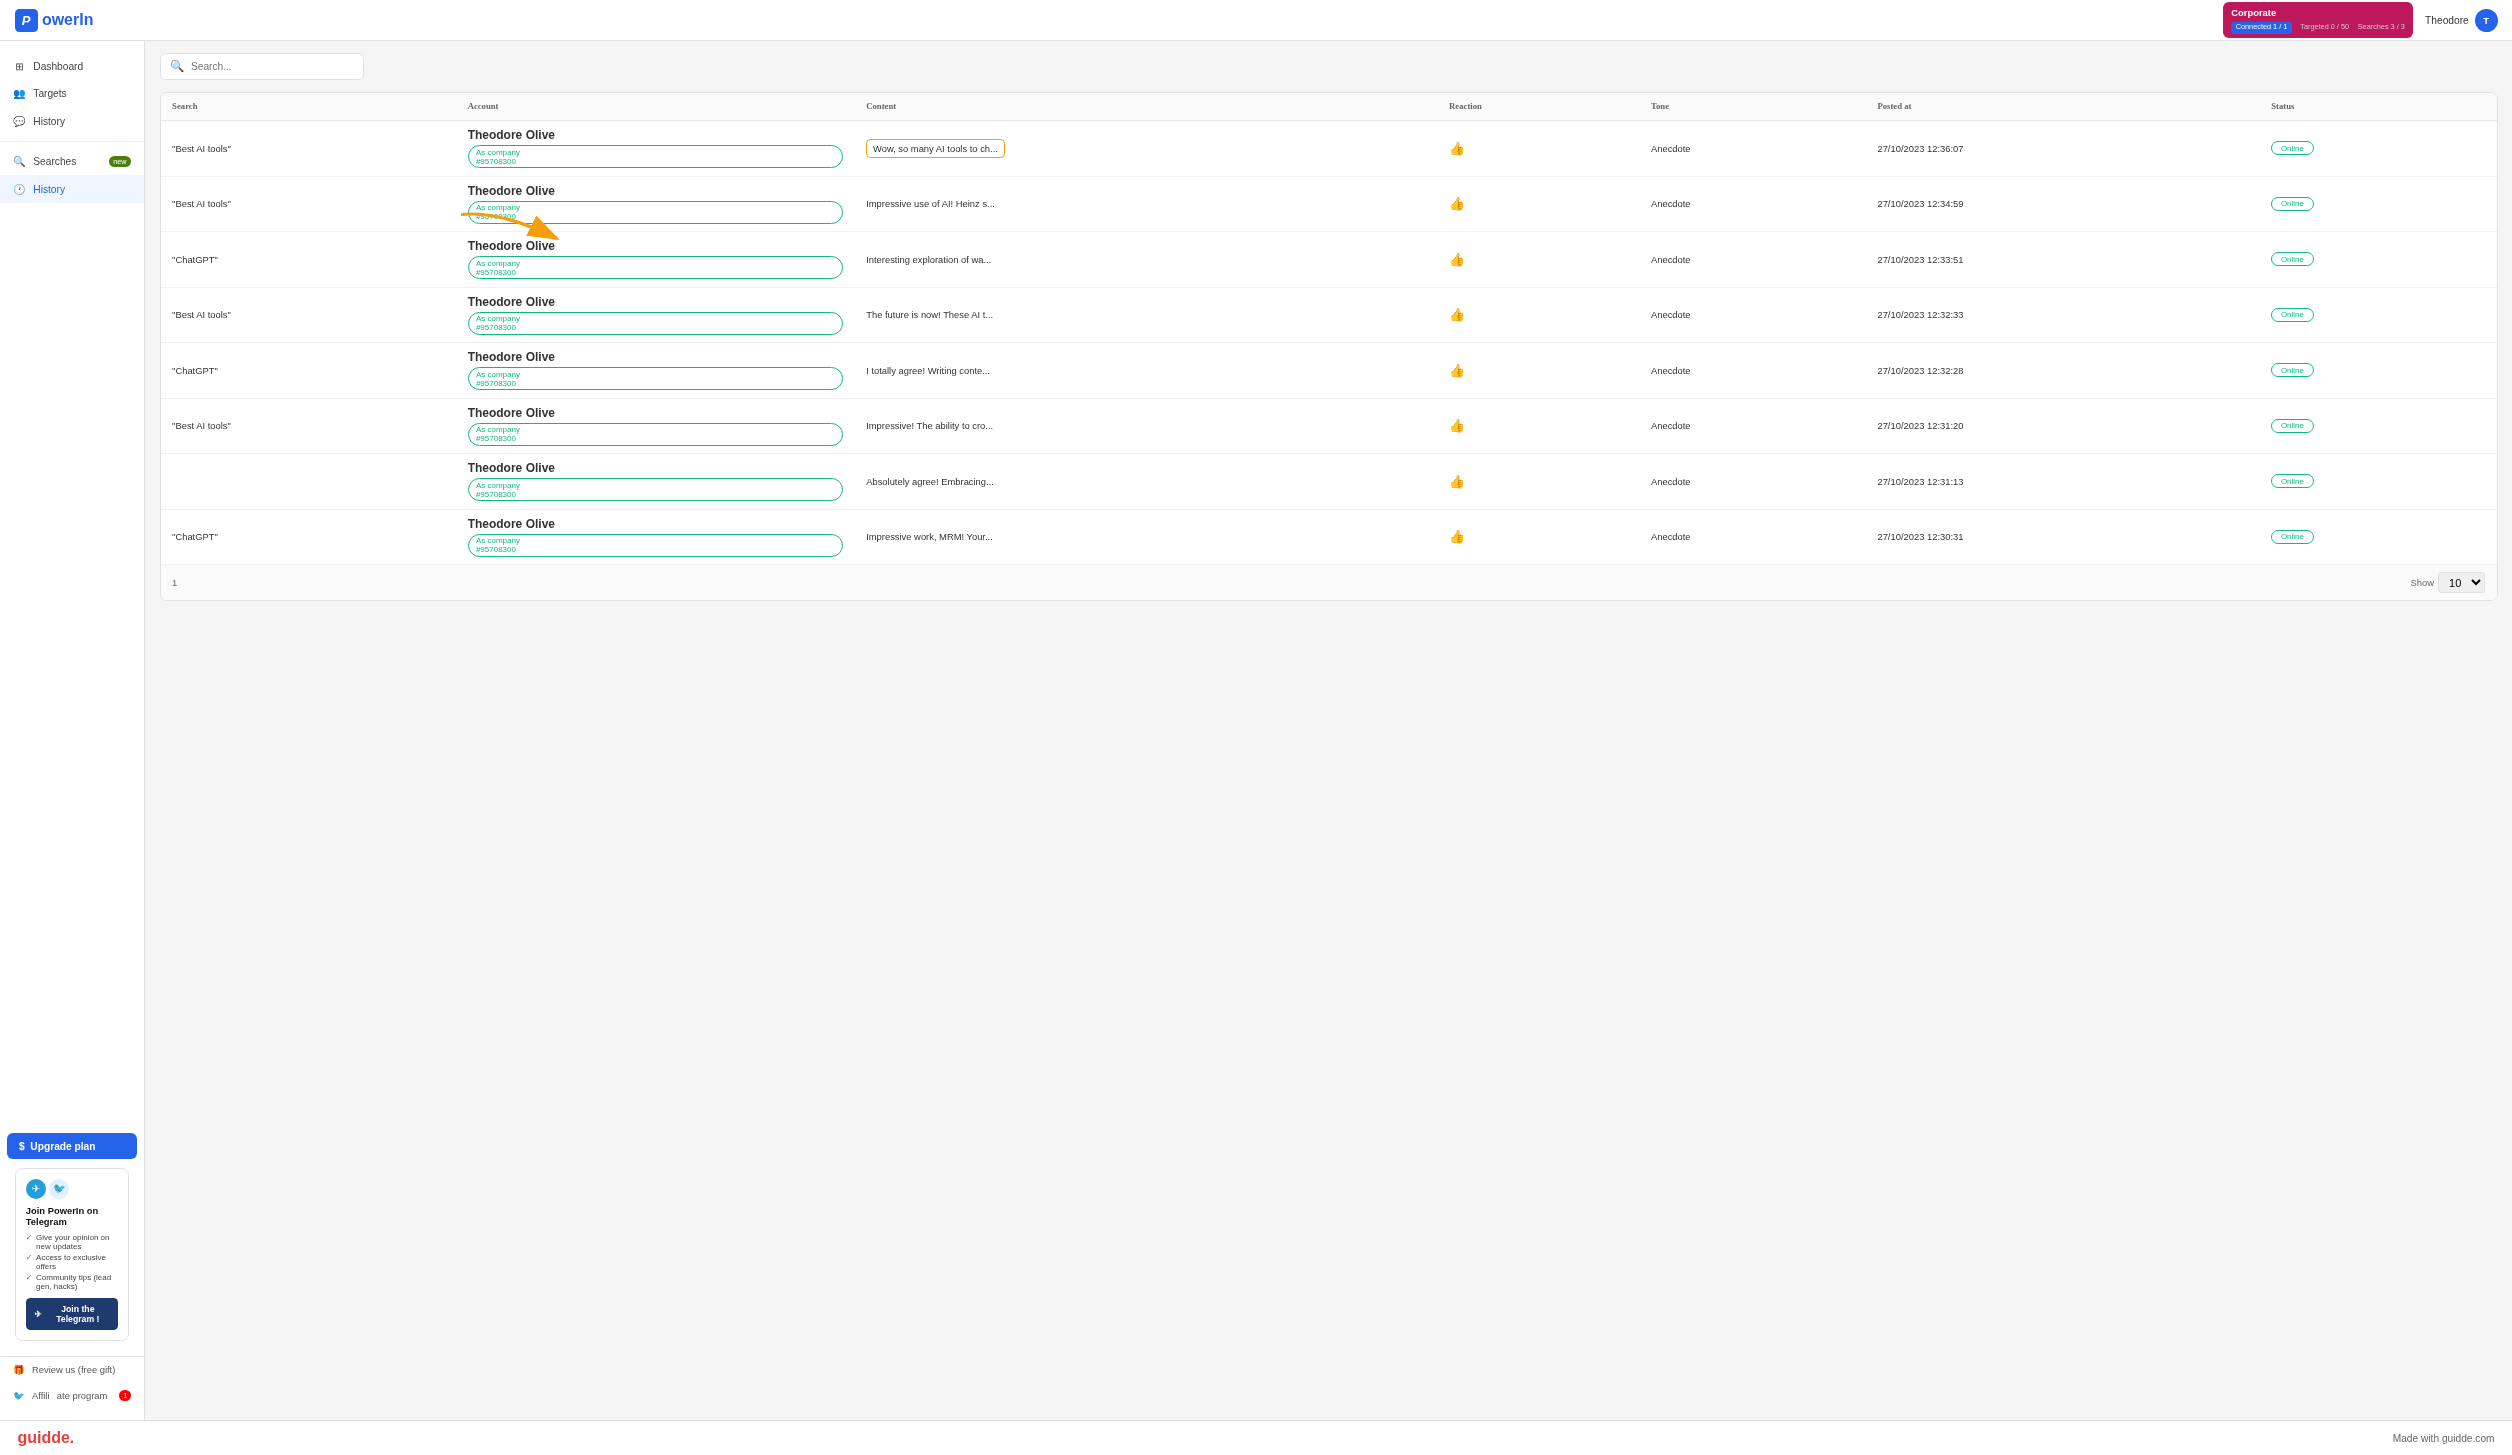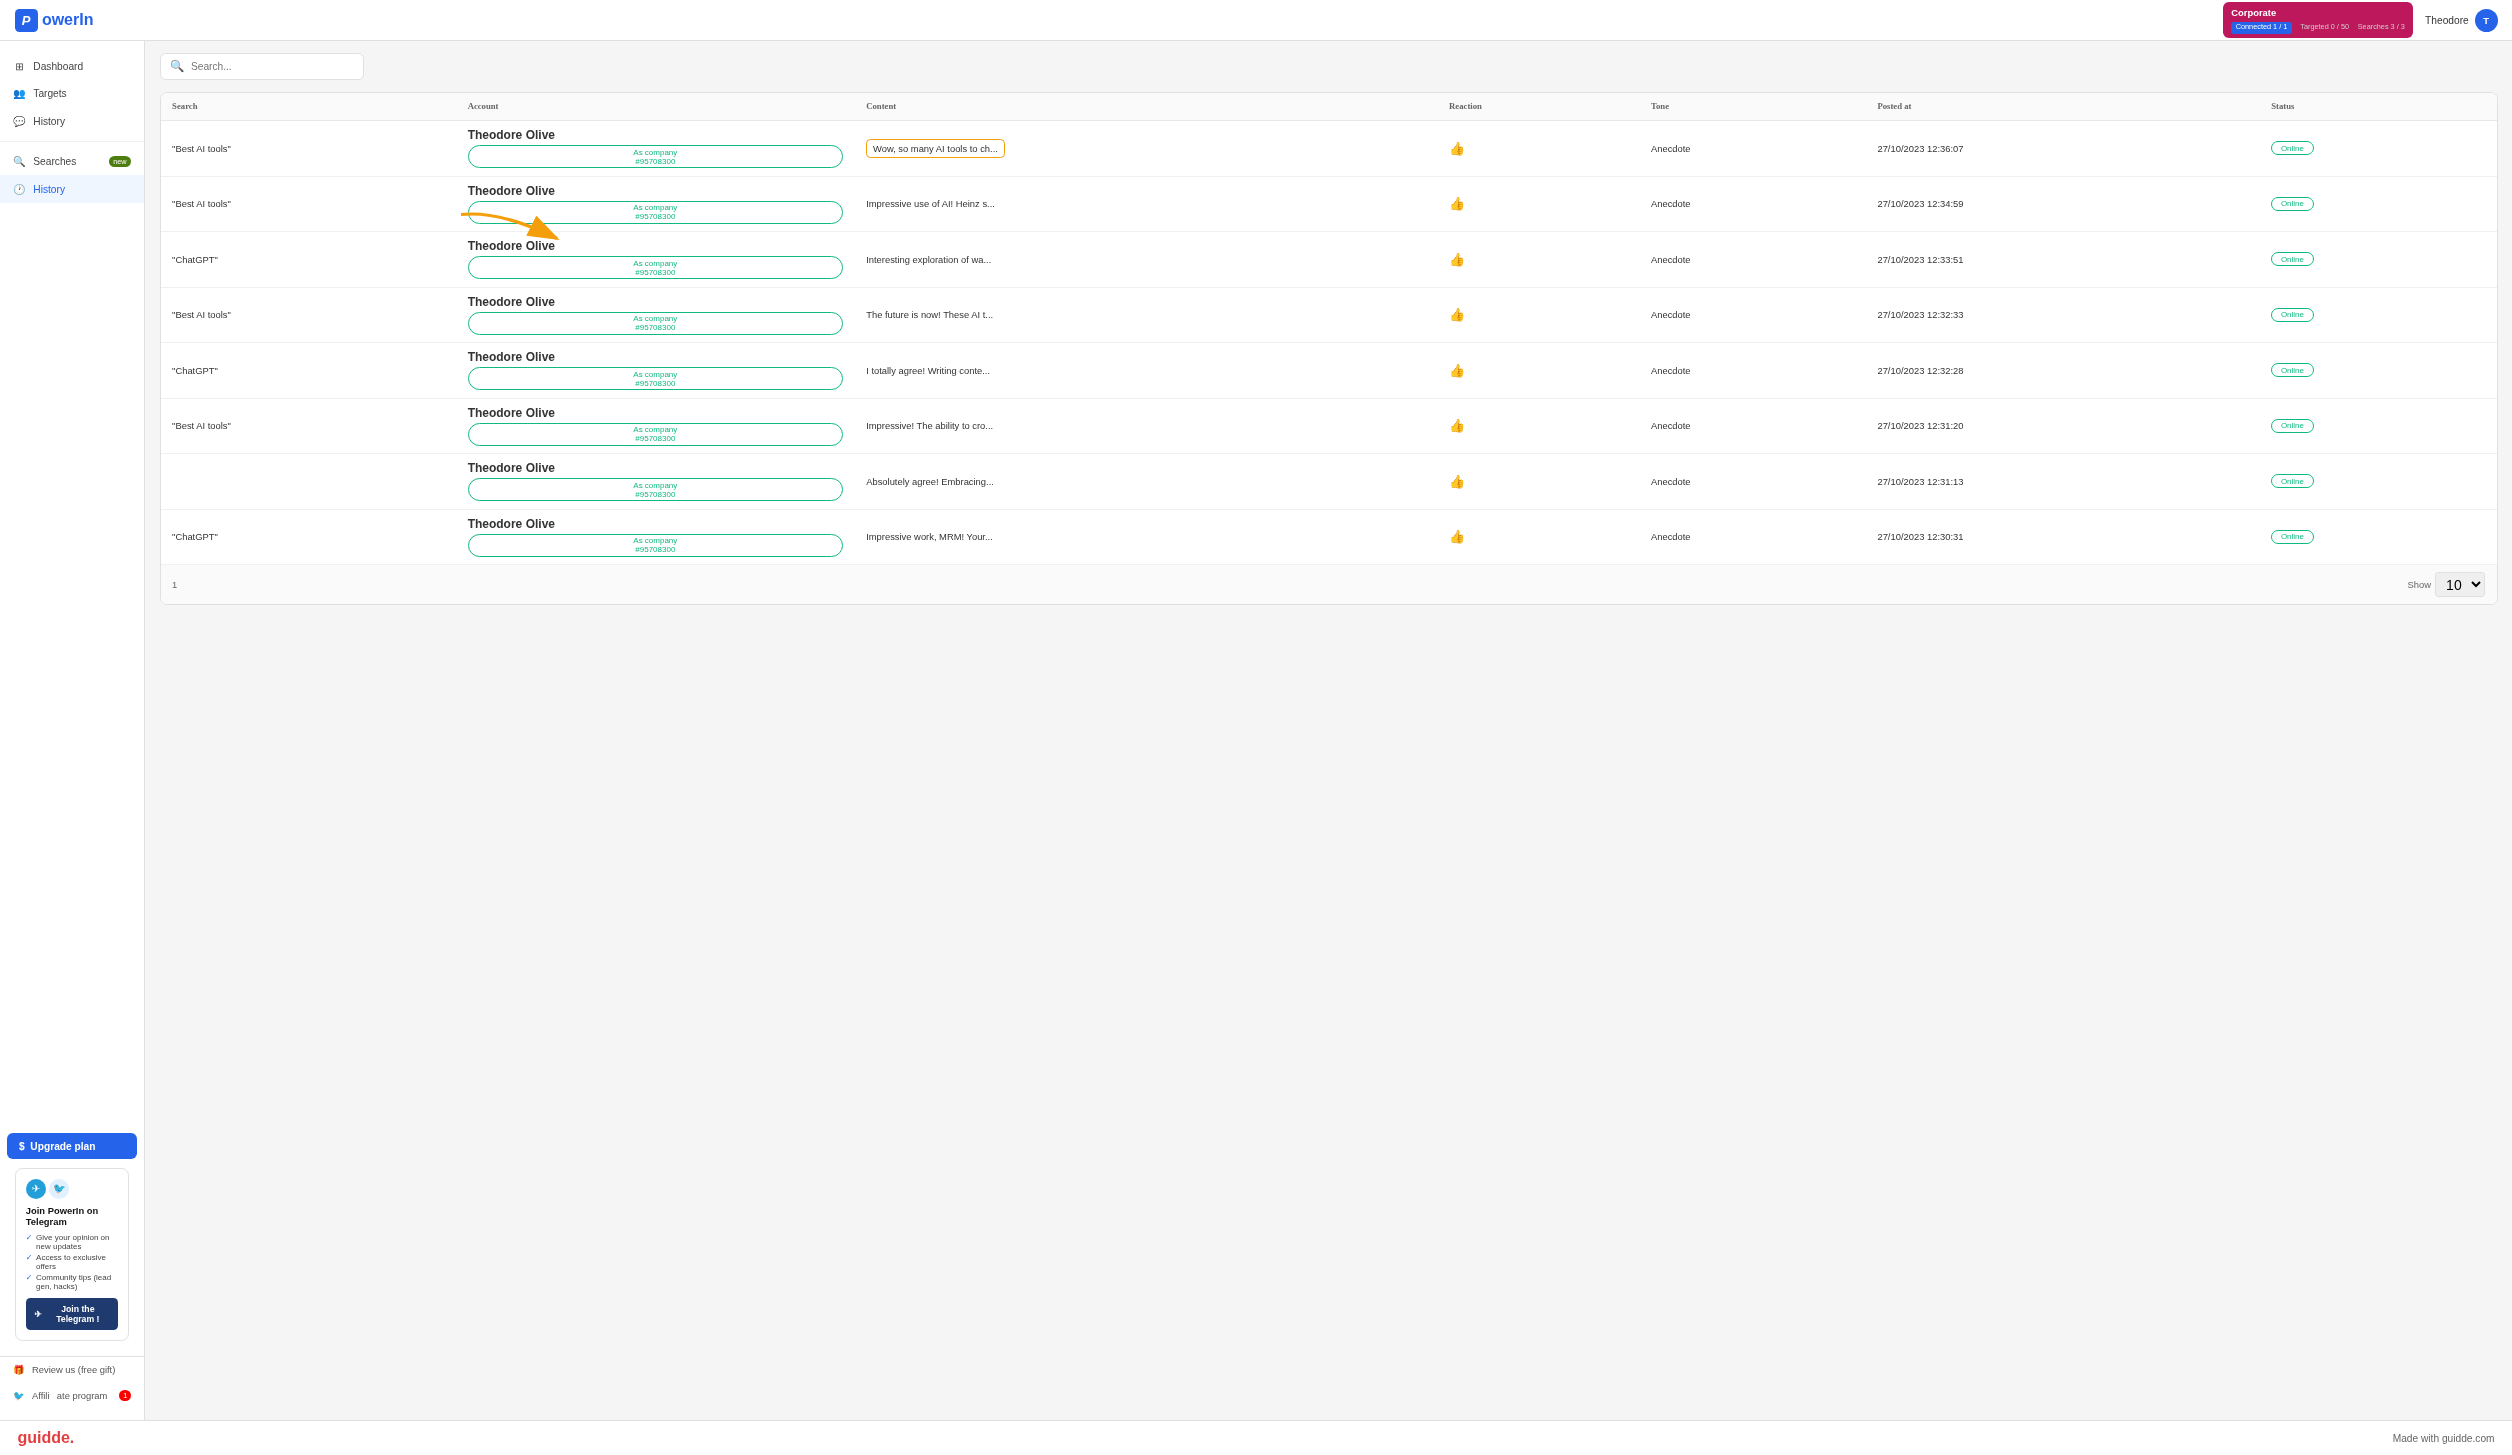--- a/index.html
+++ b/index.html
@@ -77,37 +77,37 @@
 
     
     .table-container { background: #fff; border-radius: 7.3px; border: 0.7px solid #e0e0e0; overflow: hidden; }
     table { width: 100%; border-collapse: collapse; }
     thead tr { border-bottom: 0.7px solid #e8e8e8; font-family: Liberation Serif, serif; }
     th { padding: 8.7px 11.6px; text-align: left; font-size: 8.7px; font-weight: 600; color: #666; background: #fafafa; }
     td { padding: 7.3px 11.6px; font-size: 9.4px; color: #333; border-bottom: 0.7px solid #f0f0f0; vertical-align: middle; }
     tr:last-child td { border-bottom: none; }
     .account-cell { display: flex; flex-direction: column; gap: 2.9px; }
     .account-name { font-size: 12px; color: #333; font-weight: 700; }
-    .company-badge { background: transparent; border: 1.1px solid #10b981; color: #10b981; border-radius: 14.5px; padding: 1.5px 7.3px; font-size: 8px; display: inline-block; text-align: center; }
+    .company-badge { background: transparent; border: 1.1px solid #10b981; color: #10b981; border-radius: 14.5px; padding: 1.5px 7.3px; font-size: 8px; display: inline-block; }
     .reaction-icon { font-size: 13px; }
     .status-online { background: transparent; border: 1.1px solid #10b981; color: #10b981; border-radius: 14.5px; padding: 1.5px 8.7px; font-size: 8px; display: inline-block; }
 
     
     .highlighted-content { background: #fff; border: 1.5px solid #f59e0b; border-radius: 4.4px; padding: 2.9px 5.8px; font-size: 9.4px; color: #333; position: relative; }
     .annotation-arrow {
       position: absolute; top: -14.5px; left: 58px;
       width: 145px; height: 58px;
       pointer-events: none; z-index: 10;
     }
 
     
     .table-footer { display: flex; align-items: center; justify-content: space-between; padding: 7.3px 11.6px; border-top: 0.7px solid #f0f0f0; background: #fafafa; }
     .pagination { display: flex; align-items: center; gap: 5.8px; font-size: 9.4px; color: #666; }
     .show-select { display: flex; align-items: center; gap: 4.4px; font-size: 9.4px; color: #666; }
-    .show-select select { border: 0.7px solid #e0e0e0; border-radius: 2.9px; padding: 2.2px 5.8px; font-size: 14px; }
+    .show-select select { border: 0.7px solid #e0e0e0; border-radius: 2.9px; padding: 2.2px 5.8px; font-size: 11px; }
     .bottom-nav-item {
       display: flex; align-items: center; gap: 7.3px; padding: 7.3px 13px;
       font-size: 9.4px; color: #555; cursor: pointer;
     }
     .bottom-nav-item .badge-red { background: red; color: #fff; border-radius: 50%; width: 11.6px; height: 11.6px; font-size: 7.3px; display: flex; align-items: center; justify-content: center; margin-left: auto; }
 
     
     .guidde-footer {
       position: fixed; bottom: 0; left: 0; right: 0; height: 35px;
       background: #fff; border-top: 0.7px solid #e0e0e0;

